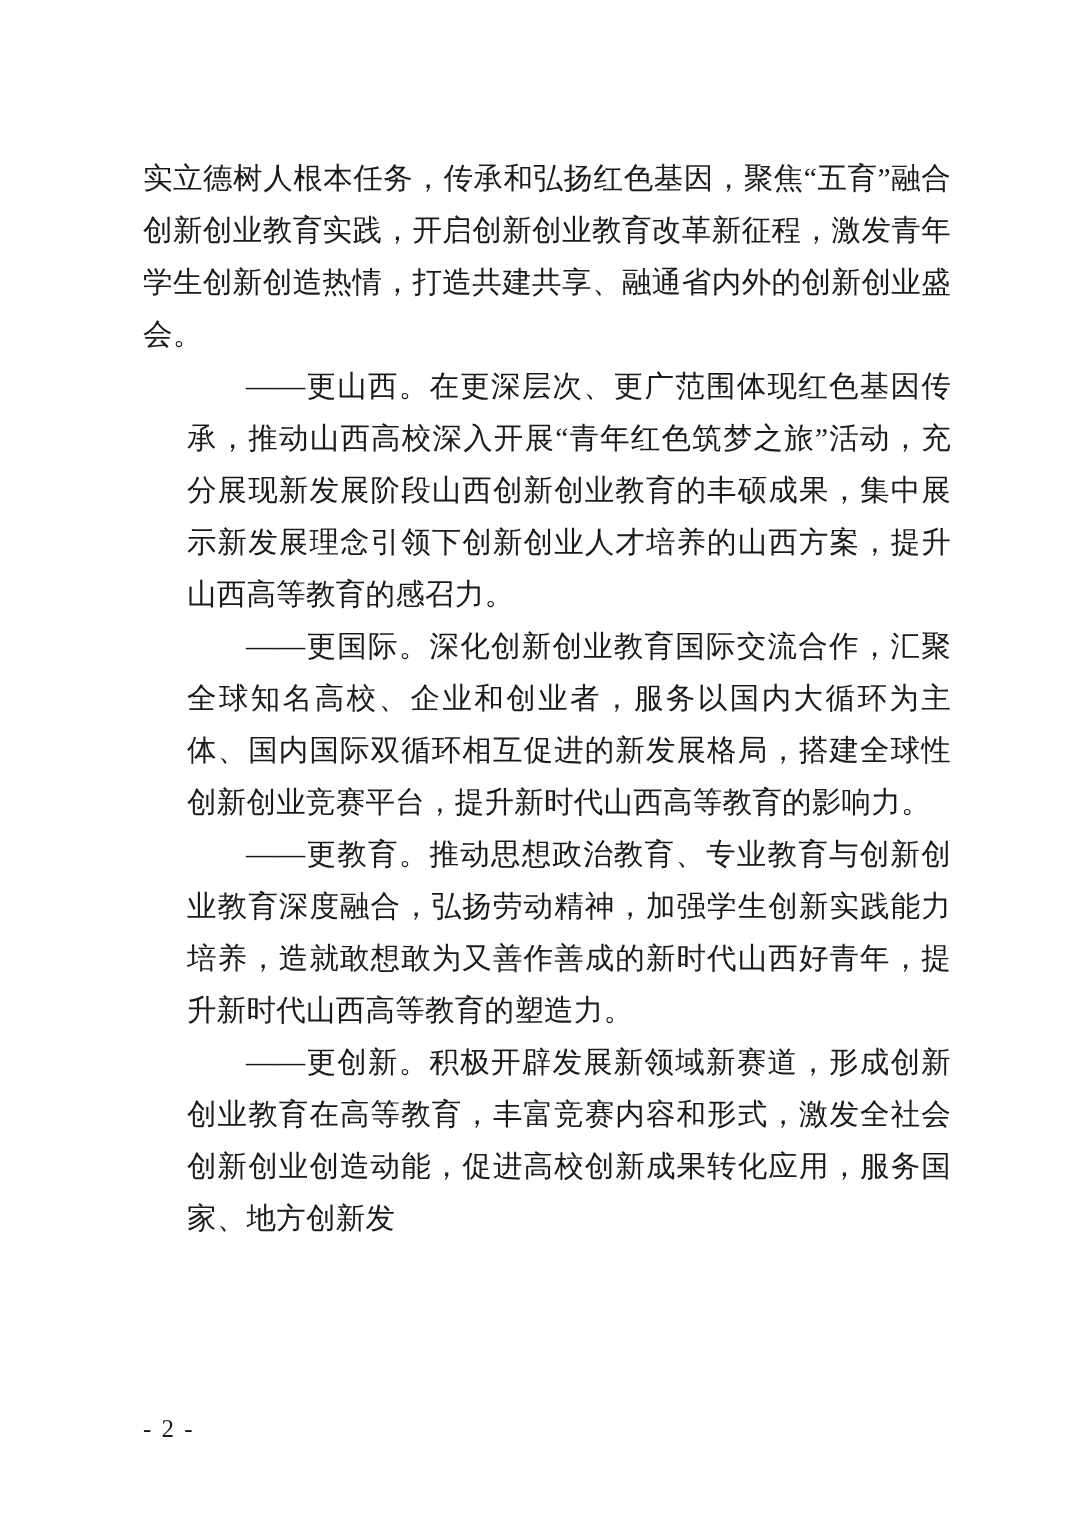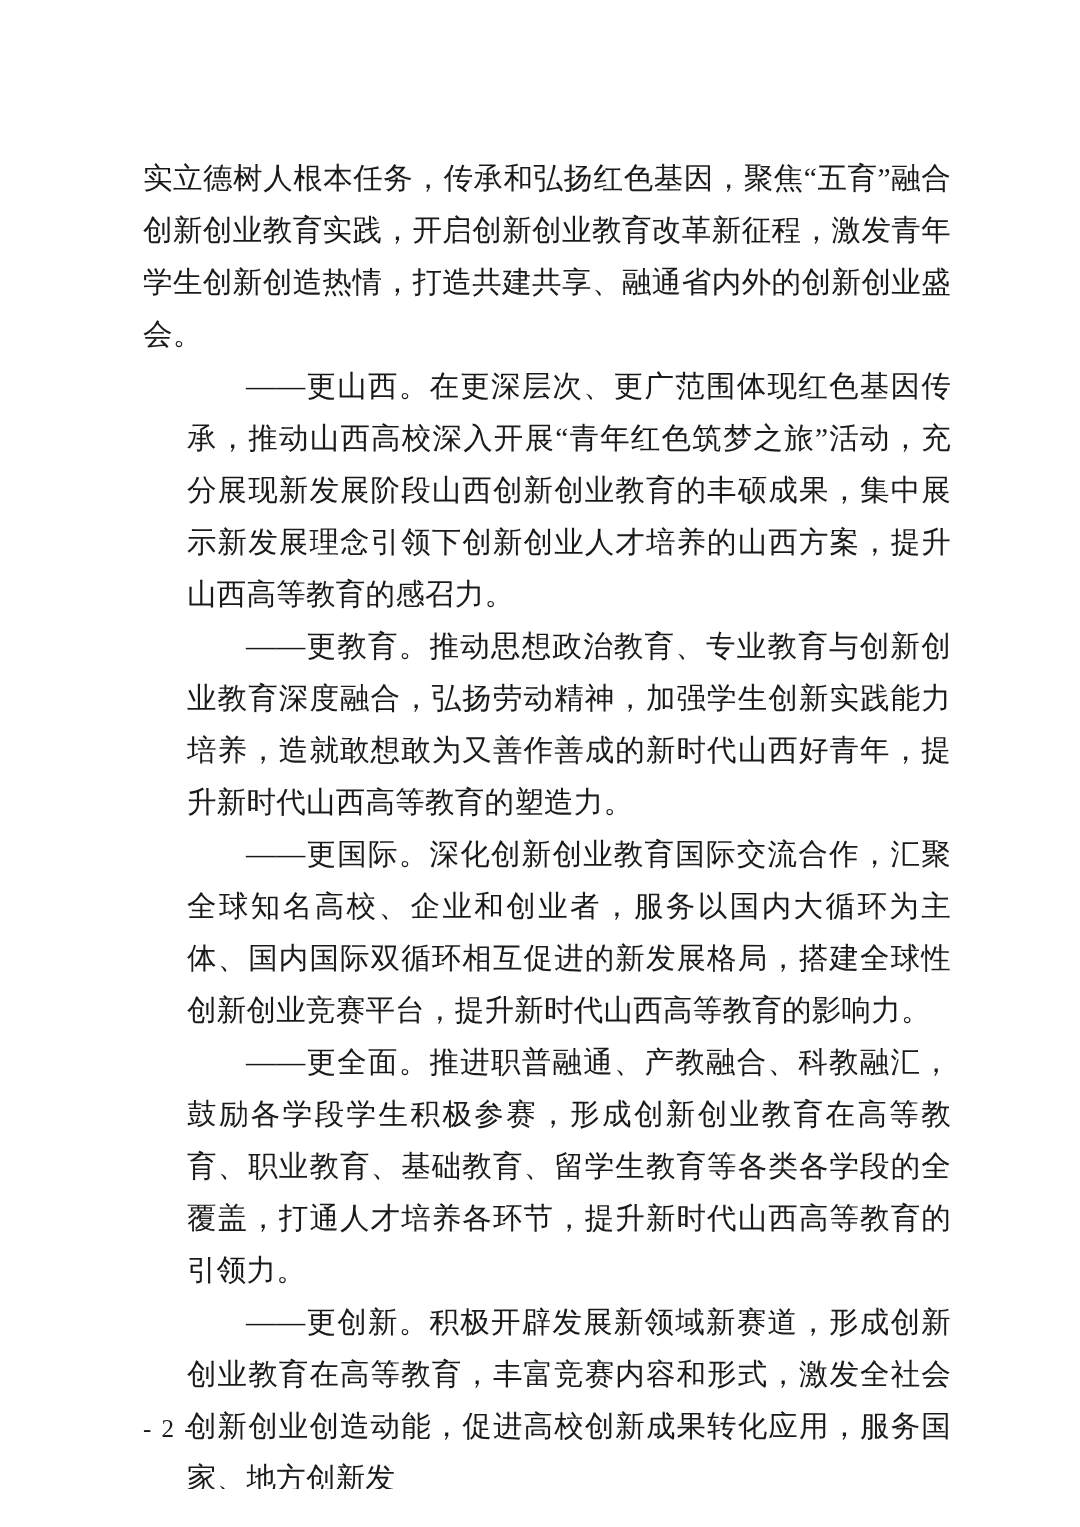--- a/index.html
+++ b/index.html
@@ -55,21 +55,20 @@
   }
 </style>
 </head>
 <body>
 
 <div class="page">
 
   <div class="text-body">
     <p class="para">实立德树人根本任务，传承和弘扬红色基因，聚焦“五育”融合创新创业教育实践，开启创新创业教育改革新征程，激发青年学生创新创造热情，打造共建共享、融通省内外的创新创业盛会。</p>
     <p class="para indent">——更山西。在更深层次、更广范围体现红色基因传承，推动山西高校深入开展“青年红色筑梦之旅”活动，充分展现新发展阶段山西创新创业教育的丰硕成果，集中展示新发展理念引领下创新创业人才培养的山西方案，提升山西高等教育的感召力。</p>
+    <p class="para indent">——更国际。深化创新创业教育国际交流合作，汇聚全球知名高校、企业和创业者，服务以国内大循环为主体、国内国际双循环相互促进的新发展格局，搭建全球性创新创业竞赛平台，提升新时代山西高等教育的影响力。</p>
     <p class="para indent">——更教育。推动思想政治教育、专业教育与创新创业教育深度融合，弘扬劳动精神，加强学生创新实践能力培养，造就敢想敢为又善作善成的新时代山西好青年，提升新时代山西高等教育的塑造力。</p>
-    <p class="para indent">——更国际。深化创新创业教育国际交流合作，汇聚全球知名高校、企业和创业者，服务以国内大循环为主体、国内国际双循环相互促进的新发展格局，搭建全球性创新创业竞赛平台，提升新时代山西高等教育的影响力。</p>
-    <p class="para indent">——更全面。推进职普融通、产教融合、科教融汇，鼓励各学段学生积极参赛，形成创新创业教育在高等教育、职业教育、基础教育、留学生教育等各类各学段的全覆盖，打通人才培养各环节，提升新时代山西高等教育的引领力。</p>
     <p class="para indent">——更创新。积极开辟发展新领域新赛道，形成创新创业教育在高等教育，丰富竞赛内容和形式，激发全社会创新创业创造动能，促进高校创新成果转化应用，服务国家、地方创新发</p>
   </div>
 
   <div class="footer">- 2 -</div>
 
 </div>
 
 </body></html>

